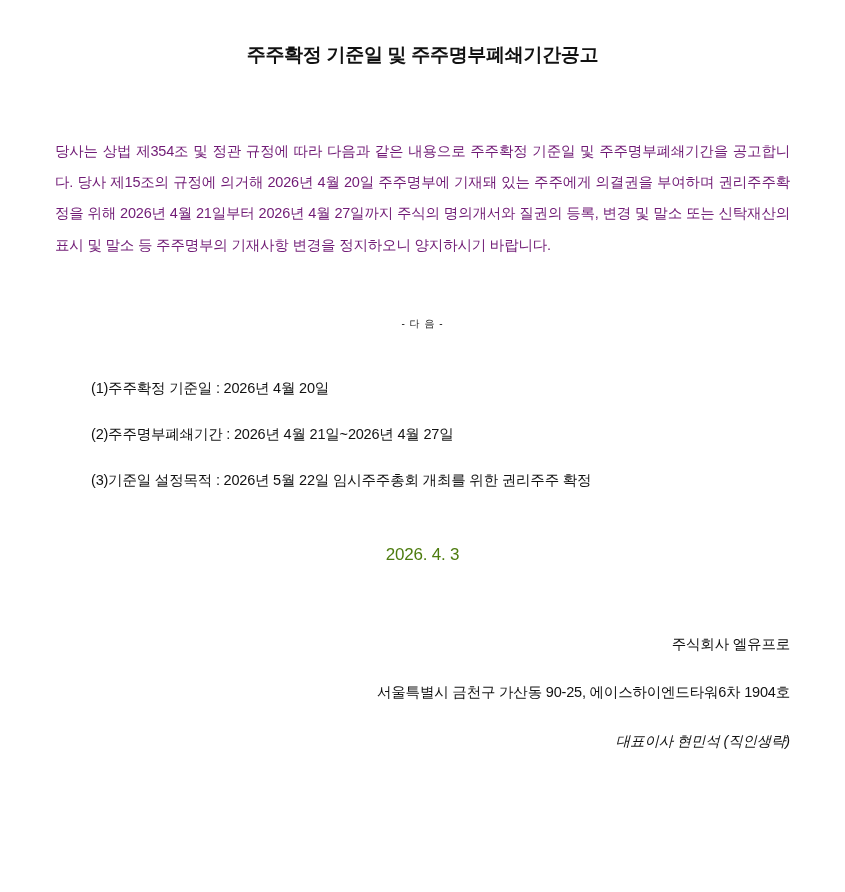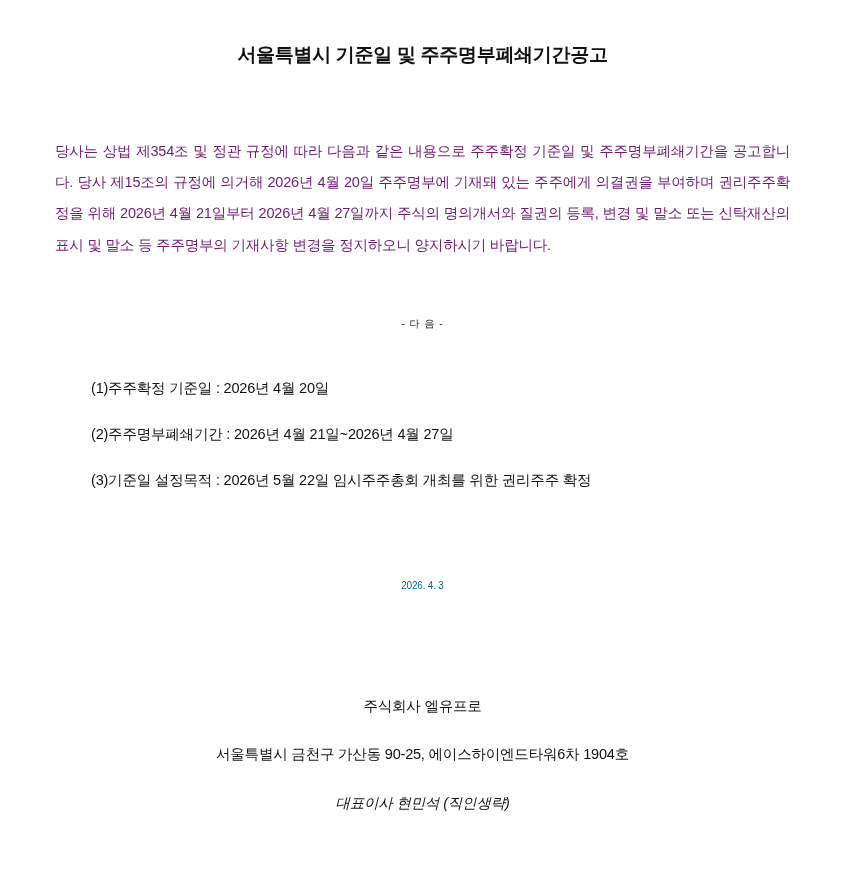--- a/index.html
+++ b/index.html
@@ -51,48 +51,48 @@
     margin-left: 36px;
   }
   .item {
     font-size: 14.5px;
     line-height: 1.6;
     letter-spacing: -0.2px;
     margin-bottom: 23px;
     color: #111111;
   }
   .date-line {
-    margin-top: 88px;
+    margin-top: 53px;
     text-align: center;
-    font-size: 10px;
+    font-size: 17px;
     letter-spacing: -0.2px;
-    color: #0369a1;
+    color: #4d7c0f;
   }
   .signature {
-    margin-top: 104px;
-    text-align: center;
+    margin-top: 68px;
+    text-align: right;
   }
   .sig-line {
     font-size: 14.5px;
     line-height: 1.6;
     letter-spacing: -0.2px;
     margin-bottom: 25px;
     color: #111111;
   }
   .sig-line:last-child {
     margin-bottom: 0;
     font-style: italic;
   }
 </style>
 </head>
 <body>
 
 <div class="page">
 
-  <h1 class="doc-title">서울특별시 기준일 및 주주명부폐쇄기간공고</h1>
+  <h1 class="doc-title">주주확정 기준일 및 주주명부폐쇄기간공고</h1>
 
   <p class="intro">당사는 상법 제354조 및 정관 규정에 따라 다음과 같은 내용으로 주주확정 기준일 및 주주명부폐쇄기간을 공고합니다. 당사 제15조의 규정에 의거해 2026년 4월 20일 주주명부에 기재돼 있는 주주에게 의결권을 부여하며 권리주주확정을 위해 2026년 4월 21일부터 2026년 4월 27일까지 주식의 명의개서와 질권의 등록, 변경 및 말소 또는 신탁재산의 표시 및 말소 등 주주명부의 기재사항 변경을 정지하오니 양지하시기 바랍니다.</p>
 
   <div class="divider-next">-  다  음  -</div>
 
   <div class="items">
     <div class="item">(1)주주확정 기준일 : 2026년 4월 20일</div>
     <div class="item">(2)주주명부폐쇄기간 : 2026년 4월 21일~2026년 4월 27일</div>
     <div class="item">(3)기준일 설정목적 : 2026년 5월 22일 임시주주총회 개최를 위한 권리주주 확정</div>
   </div>

